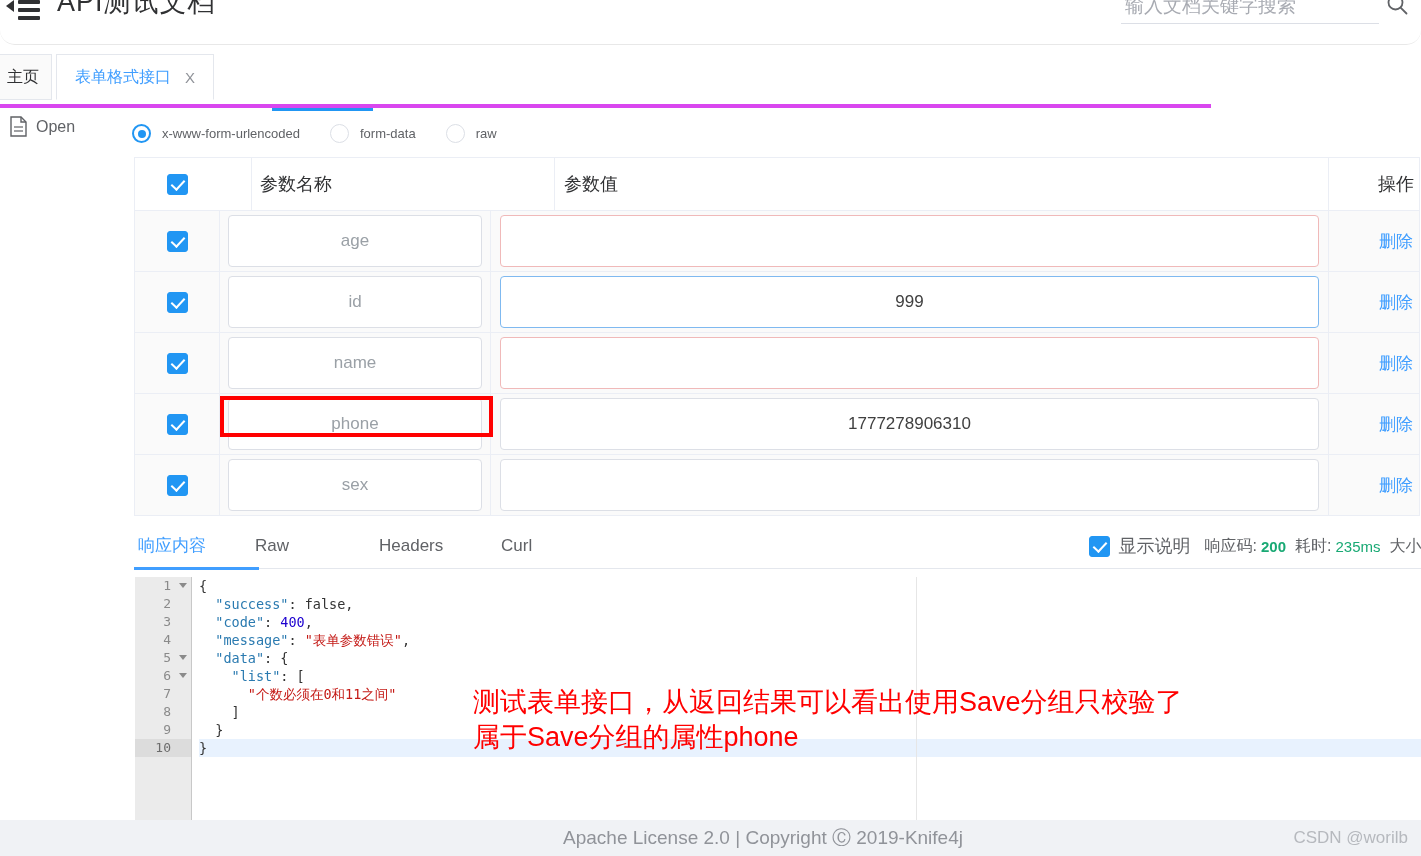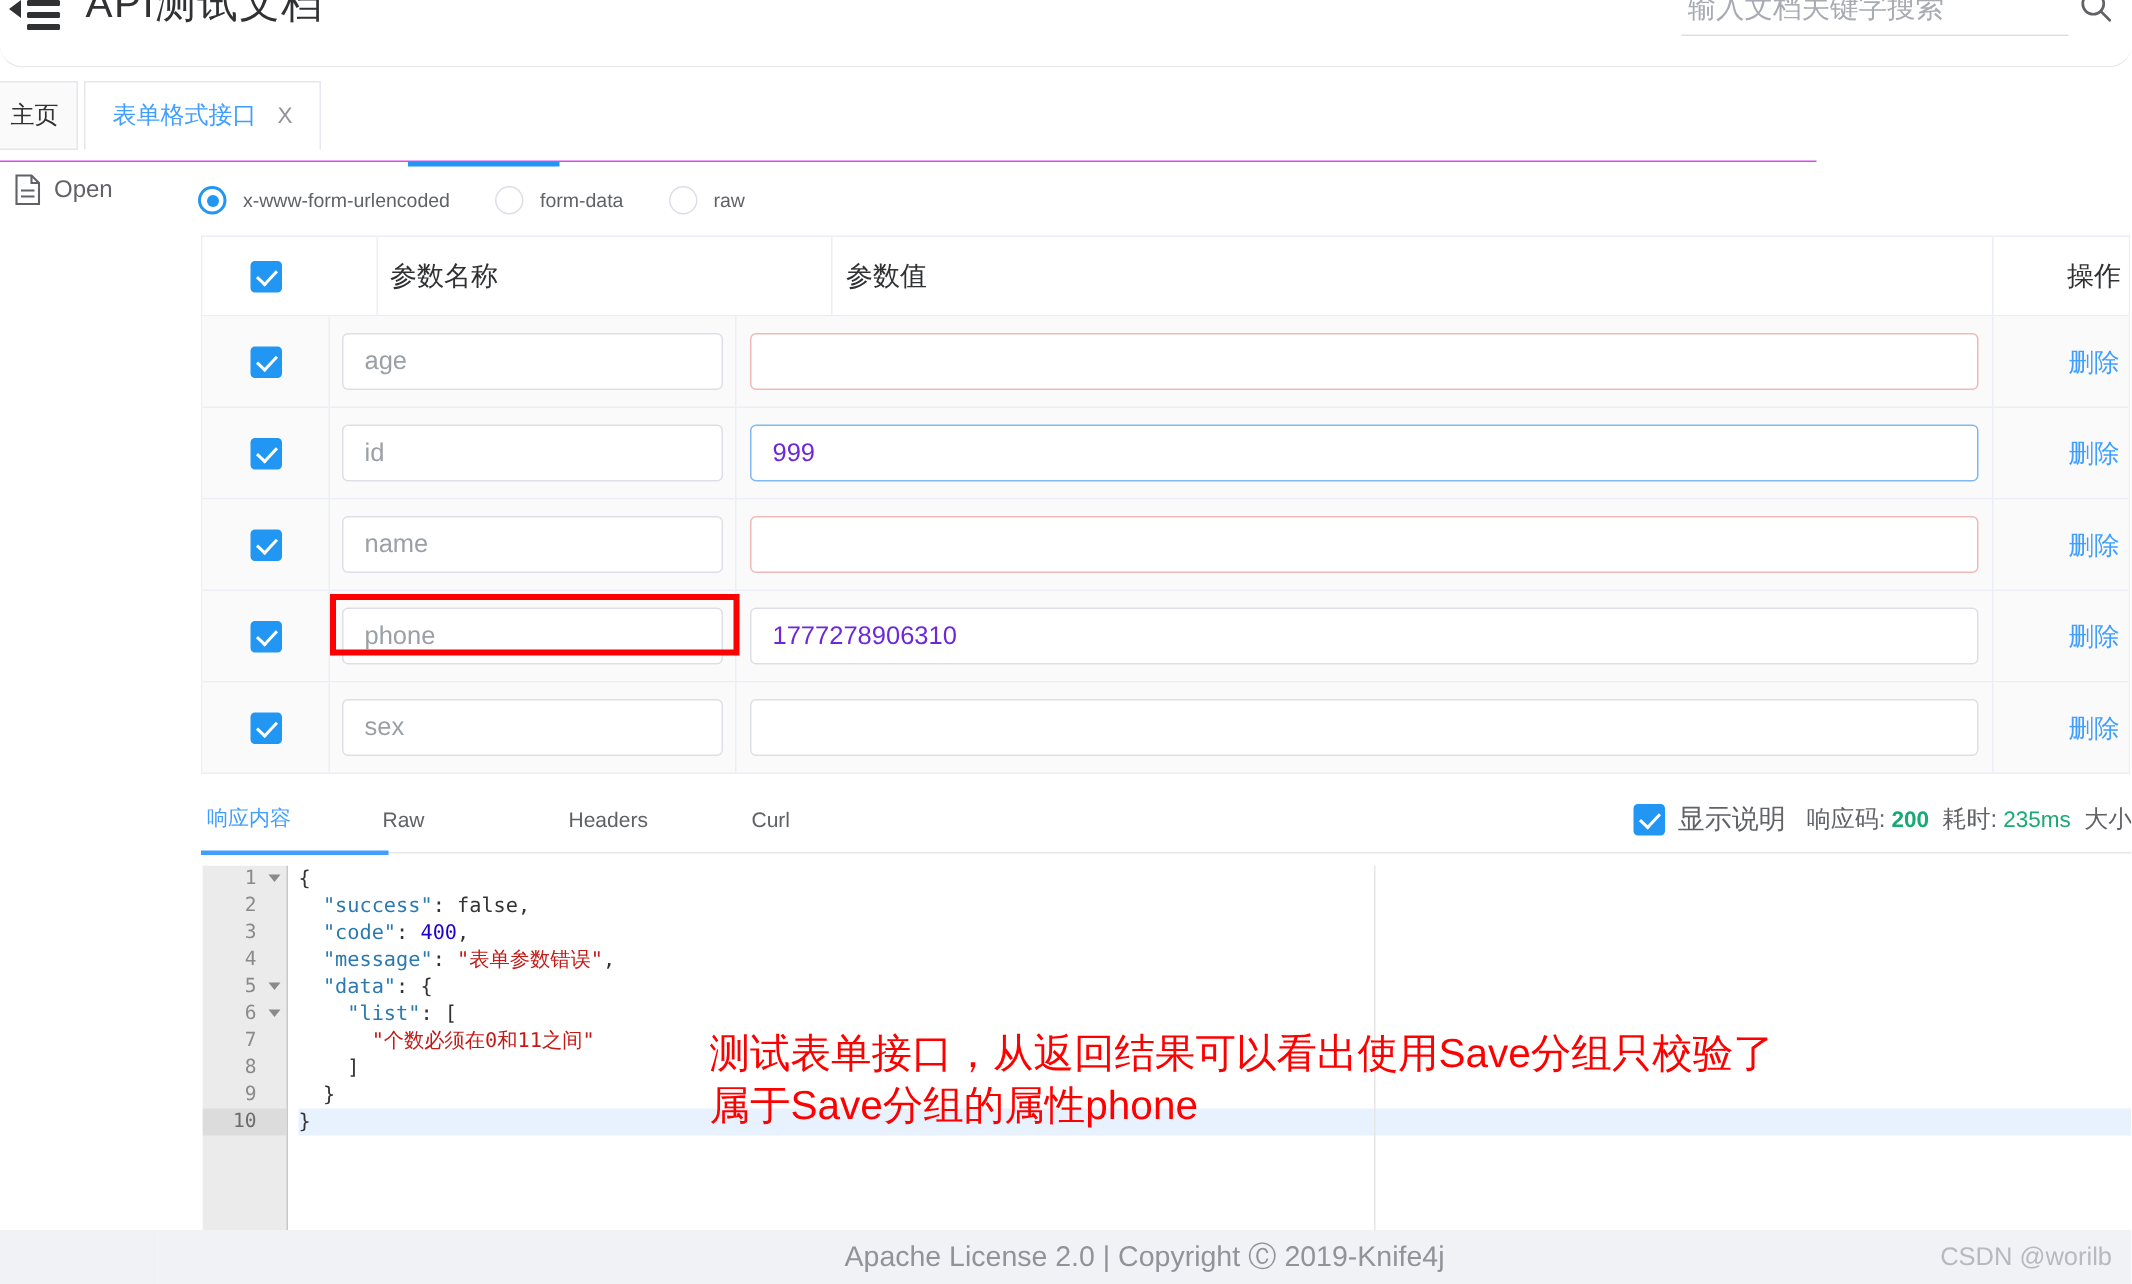--- a/index.html
+++ b/index.html
@@ -64,21 +64,21 @@
   .search-icon {
     position: absolute; right: 2px; top: 4px;
     width: 24px; height: 24px;
     cursor: pointer;
   }
 
   
   .tabstrip {
     position: absolute; left: 0; top: 46px; width: 1211px; height: 62px;
     background: #fff;
-    border-bottom: 1px solid #d946ef;
+    border-bottom: 4px solid #d946ef;
     text-align: center;
   }
   .tab {
     position: absolute; top: 8px; height: 46px;
     border: 1px solid #e4e7ed;
     background: #fafafa;
     display: flex; align-items: center;
     padding: 0 16px;
     font-size: 16px; color: #303133;
     white-space: nowrap;
@@ -189,27 +189,28 @@
     background: #2196f3; border: 1px solid #2196f3;
     position: relative; cursor: pointer; display: inline-block;
   }
   .chk::after {
     content: ""; position: absolute;
     left: 6px; top: 2px; width: 6px; height: 11px;
     border: solid #fff; border-width: 0 2px 2px 0;
     transform: rotate(43deg);
   }
   .fld {
-    width: 100%; height: 38px;
+    width: 100%; height: 52px;
     border: 1px solid #dcdfe6; border-radius: 4px;
     background: #fff;
-    font-size: 17px; color: #6d28d9;
+    font-size: 17px; color: #404040;
     padding: 0 14px;
     outline: none;
     font-family: "Liberation Sans", sans-serif;
+    text-align: center;
   }
   .fld::placeholder { color: #9aa0a6; }
   .fld.err { border-color: #f0b9b9; }
   .fld.focusblue { border-color: #7fb9f0; }
   .name-cell-marked { position: relative; }
   .mark-box {
     position: absolute; left: 0px; top: 2px;
     width: 273px; height: 41px;
     border: 4px solid #ff0000;
     pointer-events: none;
@@ -220,21 +221,21 @@
   .resp {
     position: absolute; left: 29px; top: 415px;
     width: 1292px;
   }
   .resp-tabs {
     position: relative; height: 46px;
     border-bottom: 1px solid #e4e7ed;
     display: flex; align-items: center;
   }
   .rtab {
-    font-size: 14px; color: #606266; cursor: pointer;
+    font-size: 17px; color: #606266; cursor: pointer;
     position: relative; height: 46px; display: flex; align-items: center;
     margin-right: 0;
   }
   .rtab.active { color: #409eff; }
   .rtab.active::after {
     content: ""; position: absolute; left: -4px; right: -4px; bottom: -1px;
     height: 3px; background: #409eff;
   }
   .resp-meta {
     position: absolute; right: 0; top: 0;

